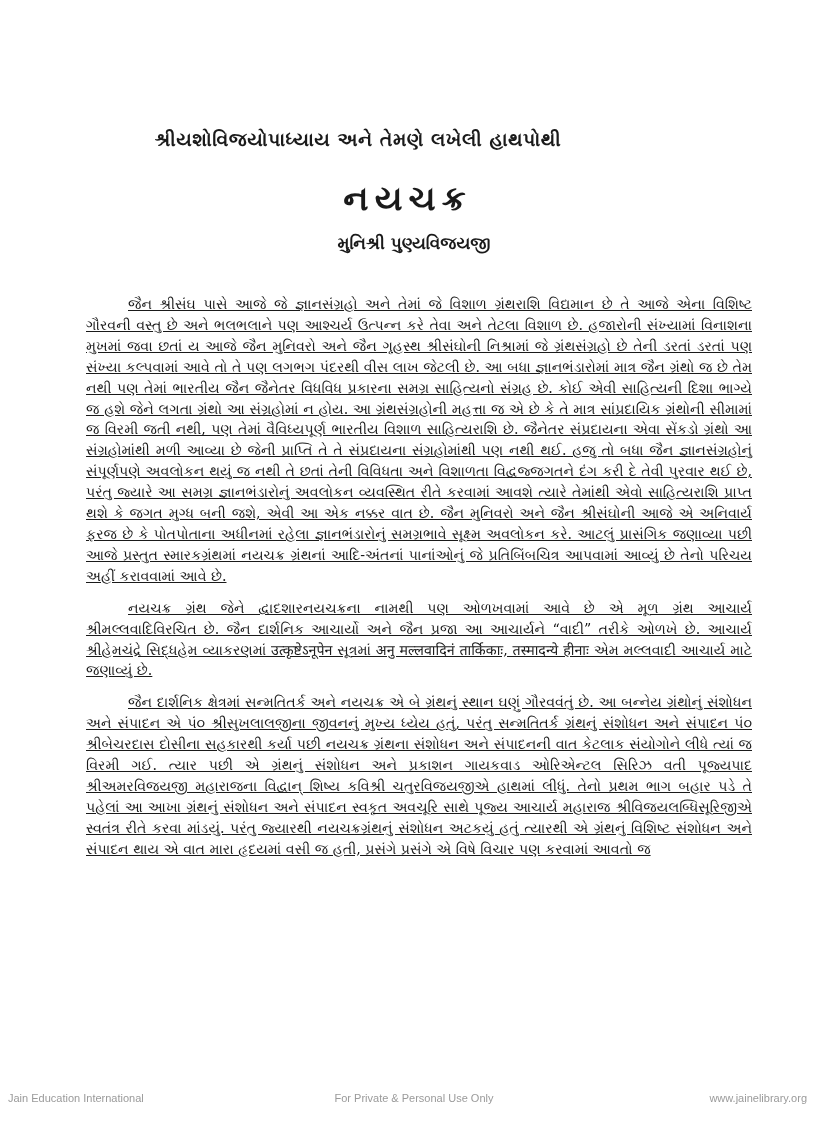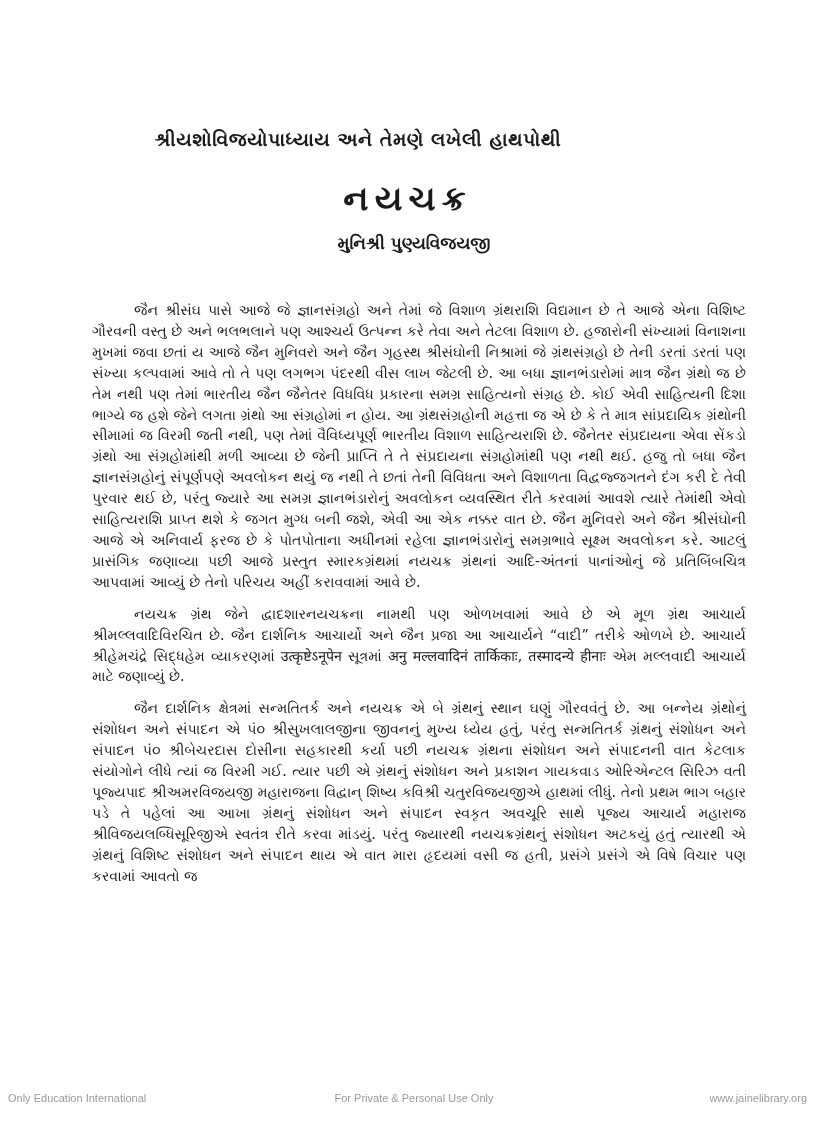--- a/index.html
+++ b/index.html
@@ -17,21 +17,21 @@
     font-family: "DejaVu Sans", sans-serif; font-weight: bold; font-size: 34px; letter-spacing: 6px;
   }
   .author {
     position: absolute; top: 233px; left: 0; width: 828px; text-align: center;
     font-family: "DejaVu Sans", sans-serif; font-weight: bold; font-size: 17px;
   }
   .body-text {
     position: absolute; top: 292px; left: 84px; width: 670px;
     font-size: 14.2px; line-height: 20.9px; text-align: justify;
   }
-  .para { margin: 8px; text-indent: 42px; }
+  .para { margin: 2px; text-indent: 42px; text-decoration: underline; }
   .para + .para { margin-top: 11px; }
   .footer {
     position: absolute; top: 1092px; left: 0; width: 828px; height: 16px;
     font-family: "Liberation Sans", sans-serif; font-size: 11px; color: #9a9a9a;
   }
   .footer span { position: absolute; top: 0; }
   .f-left { left: 8px; }
   .f-center { left: 0; width: 828px; text-align: center; }
   .f-right { right: 21px; }
 </style>
@@ -43,17 +43,17 @@
   <div class="title">નયચક્ર</div>
   <div class="author">મુનિશ્રી પુણ્યવિજયજી</div>
 
   <div class="body-text">
     <p class="para">જૈન શ્રીસંઘ પાસે આજે જે જ્ઞાનસંગ્રહો અને તેમાં જે વિશાળ ગ્રંથરાશિ વિદ્યમાન છે તે આજે એના વિશિષ્ટ ગૌરવની વસ્તુ છે અને ભલભલાને પણ આશ્ચર્ય ઉત્પન્ન કરે તેવા અને તેટલા વિશાળ છે. હજારોની સંખ્યામાં વિનાશના મુખમાં જવા છતાં ય આજે જૈન મુનિવરો અને જૈન ગૃહસ્થ શ્રીસંઘોની નિશ્રામાં જે ગ્રંથસંગ્રહો છે તેની ડરતાં ડરતાં પણ સંખ્યા કલ્પવામાં આવે તો તે પણ લગભગ પંદરથી વીસ લાખ જેટલી છે. આ બધા જ્ઞાનભંડારોમાં માત્ર જૈન ગ્રંથો જ છે તેમ નથી પણ તેમાં ભારતીય જૈન જૈનેતર વિધવિધ પ્રકારના સમગ્ર સાહિત્યનો સંગ્રહ છે. કોઈ એવી સાહિત્યની દિશા ભાગ્યે જ હશે જેને લગતા ગ્રંથો આ સંગ્રહોમાં ન હોય. આ ગ્રંથસંગ્રહોની મહત્તા જ એ છે કે તે માત્ર સાંપ્રદાયિક ગ્રંથોની સીમામાં જ વિરમી જતી નથી, પણ તેમાં વૈવિધ્યપૂર્ણ ભારતીય વિશાળ સાહિત્યરાશિ છે. જૈનેતર સંપ્રદાયના એવા સેંકડો ગ્રંથો આ સંગ્રહોમાંથી મળી આવ્યા છે જેની પ્રાપ્તિ તે તે સંપ્રદાયના સંગ્રહોમાંથી પણ નથી થઈ. હજુ તો બધા જૈન જ્ઞાનસંગ્રહોનું સંપૂર્ણપણે અવલોકન થયું જ નથી તે છતાં તેની વિવિધતા અને વિશાળતા વિદ્વજ્જગતને દંગ કરી દે તેવી પુરવાર થઈ છે, પરંતુ જ્યારે આ સમગ્ર જ્ઞાનભંડારોનું અવલોકન વ્યવસ્થિત રીતે કરવામાં આવશે ત્યારે તેમાંથી એવો સાહિત્યરાશિ પ્રાપ્ત થશે કે જગત મુગ્ધ બની જશે, એવી આ એક નક્કર વાત છે. જૈન મુનિવરો અને જૈન શ્રીસંઘોની આજે એ અનિવાર્ય ફરજ છે કે પોતપોતાના અધીનમાં રહેલા જ્ઞાનભંડારોનું સમગ્રભાવે સૂક્ષ્મ અવલોકન કરે. આટલું પ્રાસંગિક જણાવ્યા પછી આજે પ્રસ્તુત સ્મારકગ્રંથમાં નયચક્ર ગ્રંથનાં આદિ-અંતનાં પાનાંઓનું જે પ્રતિબિંબચિત્ર આપવામાં આવ્યું છે તેનો પરિચય અહીં કરાવવામાં આવે છે.</p>
     <p class="para">નયચક્ર ગ્રંથ જેને દ્વાદશારનયચક્રના નામથી પણ ઓળખવામાં આવે છે એ મૂળ ગ્રંથ આચાર્ય શ્રીમલ્લવાદિવિરચિત છે. જૈન દાર્શનિક આચાર્યો અને જૈન પ્રજા આ આચાર્યને “વાદી” તરીકે ઓળખે છે. આચાર્ય શ્રીહેમચંદ્રે સિદ્ધહેમ વ્યાકરણમાં उत्कृष्टेऽनूपेन સૂત્રમાં अनु मल्लवादिनं तार्किकाः, तस्मादन्ये हीनाः એમ મલ્લવાદી આચાર્ય માટે જણાવ્યું છે.</p>
     <p class="para">જૈન દાર્શનિક ક્ષેત્રમાં સન્મતિતર્ક અને નયચક્ર એ બે ગ્રંથનું સ્થાન ઘણું ગૌરવવંતું છે. આ બન્નેય ગ્રંથોનું સંશોધન અને સંપાદન એ પં૦ શ્રીસુખલાલજીના જીવનનું મુખ્ય ધ્યેય હતું, પરંતુ સન્મતિતર્ક ગ્રંથનું સંશોધન અને સંપાદન પં૦ શ્રીબેચરદાસ દોસીના સહકારથી કર્યા પછી નયચક્ર ગ્રંથના સંશોધન અને સંપાદનની વાત કેટલાક સંયોગોને લીધે ત્યાં જ વિરમી ગઈ. ત્યાર પછી એ ગ્રંથનું સંશોધન અને પ્રકાશન ગાયકવાડ ઓરિએન્ટલ સિરિઝ વતી પૂજ્યપાદ શ્રીઅમરવિજયજી મહારાજના વિદ્વાન્ શિષ્ય કવિશ્રી ચતુરવિજયજીએ હાથમાં લીધું. તેનો પ્રથમ ભાગ બહાર પડે તે પહેલાં આ આખા ગ્રંથનું સંશોધન અને સંપાદન સ્વકૃત અવચૂરિ સાથે પૂજ્ય આચાર્ય મહારાજ શ્રીવિજયલબ્ધિસૂરિજીએ સ્વતંત્ર રીતે કરવા માંડયું. પરંતુ જ્યારથી નયચક્રગ્રંથનું સંશોધન અટકયું હતું ત્યારથી એ ગ્રંથનું વિશિષ્ટ સંશોધન અને સંપાદન થાય એ વાત મારા હૃદયમાં વસી જ હતી, પ્રસંગે પ્રસંગે એ વિષે વિચાર પણ કરવામાં આવતો જ</p>
   </div>
 
   <div class="footer">
-    <span class="f-left">Only Education International</span>
+    <span class="f-left">Jain Education International</span>
     <span class="f-center">For Private &amp; Personal Use Only</span>
     <span class="f-right">www.jainelibrary.org</span>
   </div>
 </div>
 
 </body></html>

